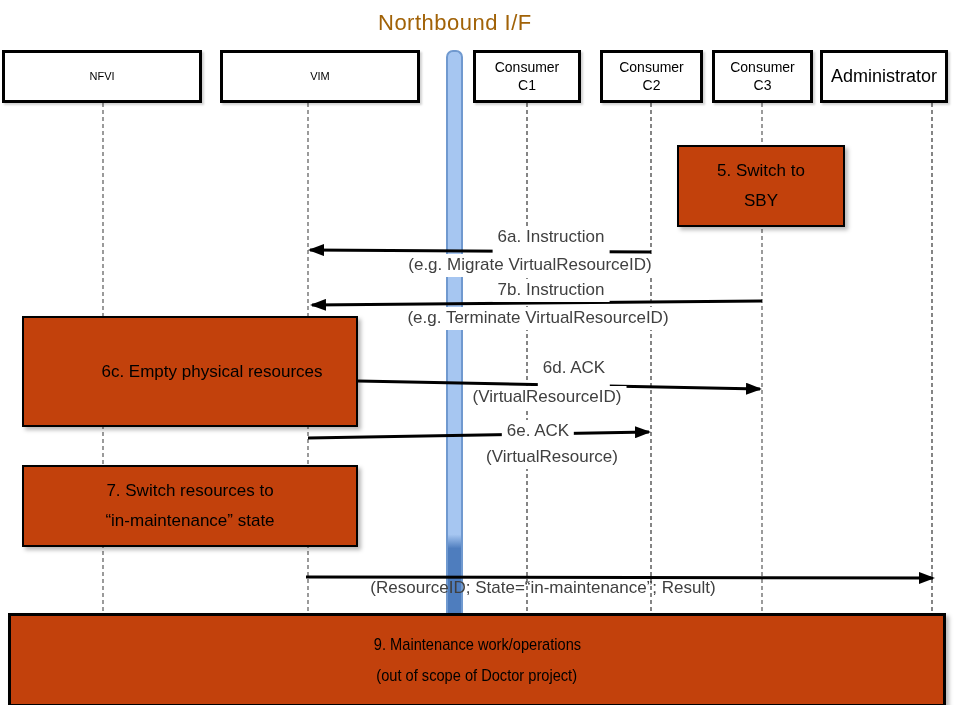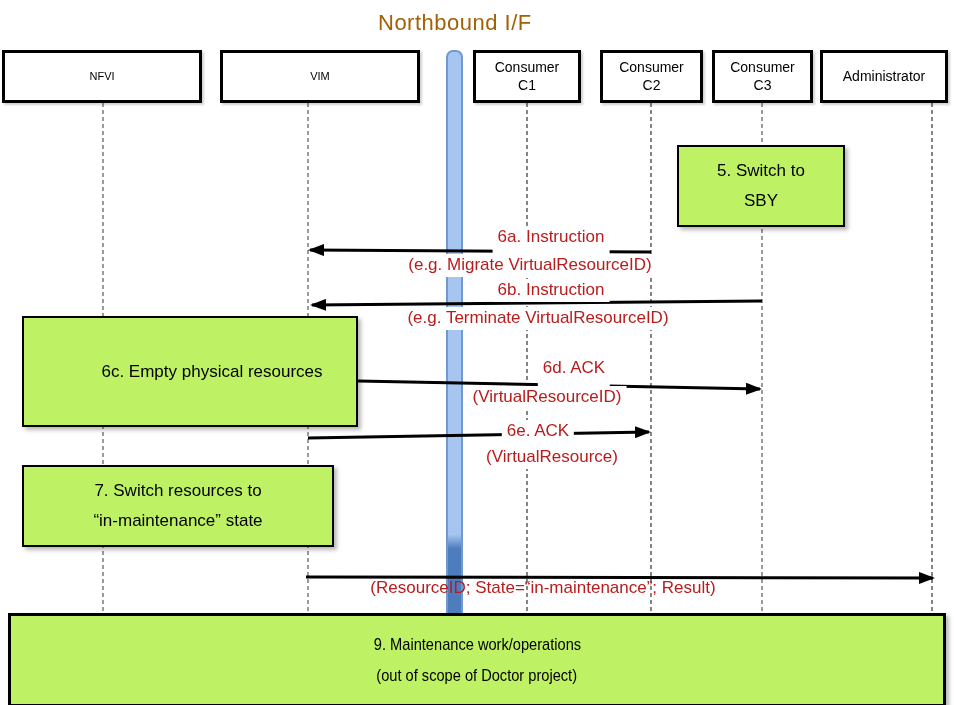--- a/index.html
+++ b/index.html
@@ -56,50 +56,50 @@
     font-size: 11px;
     line-height: 1.25;
     z-index: 3;
     box-shadow: 2px 2px 2px rgba(0,0,0,0.18);
   }
   #actor-nfvi  { left: 2px;   width: 200px; }
   #actor-vim   { left: 220px; width: 200px; }
   #actor-c1    { left: 473px; width: 108px; font-size: 14px; }
   #actor-c2    { left: 600px; width: 103px; font-size: 14px; }
   #actor-c3    { left: 712px; width: 101px; font-size: 14px; }
-  #actor-admin { left: 820px; width: 128px; font-size: 14px; }
+  #actor-admin { left: 820px; width: 128px; font-size: 18px; }
   .note {
     position: absolute;
     box-sizing: border-box;
     border: 2px solid #000;
-    background: #bef264;
+    background: #c2410c;
     display: flex;
     flex-direction: column;
     align-items: center;
     justify-content: center;
     text-align: center;
     font-size: 17px;
     line-height: 1.75;
     z-index: 3;
     box-shadow: 3px 3px 4px rgba(0,0,0,0.28);
   }
   #note-5  { left: 677px; top: 145px; width: 168px; height: 82px; }
   #note-6c { left: 22px;  top: 316px; width: 336px; height: 111px; padding-left: 44px; }
-  #note-7  { left: 22px;  top: 465px; width: 312px; height: 82px; }
+  #note-7  { left: 22px;  top: 465px; width: 336px; height: 82px; }
   #note-9  { left: 8px;   top: 613px; width: 938px; height: 94px; border-width: 3px; line-height: 1.85; }
   #note-9 .nline { transform: scaleX(0.86); transform-origin: 50% 50%; white-space: nowrap; }
   .msg {
     position: absolute;
     transform: translateX(-50%);
     background: #ffffff;
     white-space: nowrap;
     font-size: 17px;
     line-height: 20px;
     padding: 1px 5px 2px 5px;
-    color: #b91c1c;
+    color: #404040;
     text-align: center;
     z-index: 3;
   }
   .msg.pad-b { padding-bottom: 9px; }
   .msg.no-bg { background: transparent; }
   .msg .num { display: inline-block; margin-right: 26px; }
 </style>
 </head>
 <body>
 
@@ -163,21 +163,21 @@
     <div>“in-maintenance” state</div>
   </div>
   <div class="note" id="note-9">
     <div class="nline">9. Maintenance work/operations</div>
     <div class="nline">(out of scope of Doctor project)</div>
   </div>
 
   <div class="msg pad-b" style="left:551px; top:226px;">6a. Instruction</div>
   <div class="msg" style="left:530px; top:254px;">(e.g. Migrate VirtualResourceID)</div>
 
-  <div class="msg" style="left:551px; top:279px;">6b. Instruction</div>
+  <div class="msg" style="left:551px; top:279px;">7b. Instruction</div>
   <div class="msg" style="left:538px; top:307px;">(e.g. Terminate VirtualResourceID)</div>
 
   <div class="msg pad-b" style="left:538px; top:357px;margin-left:36px;">6d. ACK</div>
   <div class="msg" style="left:547px; top:386px;">(VirtualResourceID)</div>
 
   <div class="msg pad-b" style="left:538px; top:420px;">6e. ACK</div>
   <div class="msg" style="left:552px; top:446px;">(VirtualResource)</div>
 
   <div class="msg no-bg" style="left:543px; top:577px;">(ResourceID; State=“in-maintenance”; Result)</div>
 

